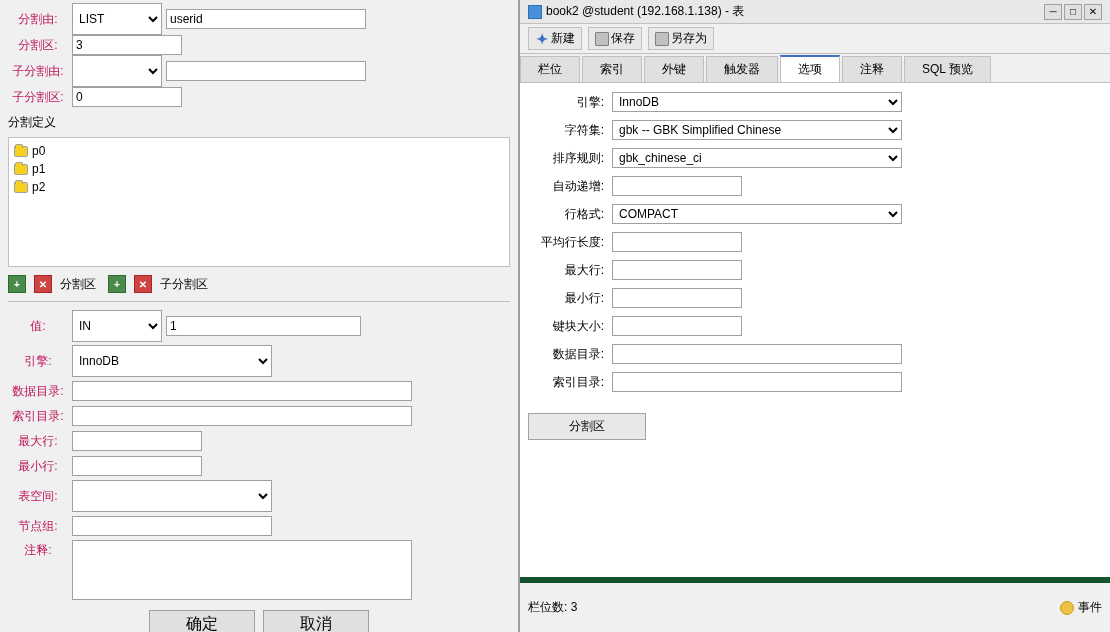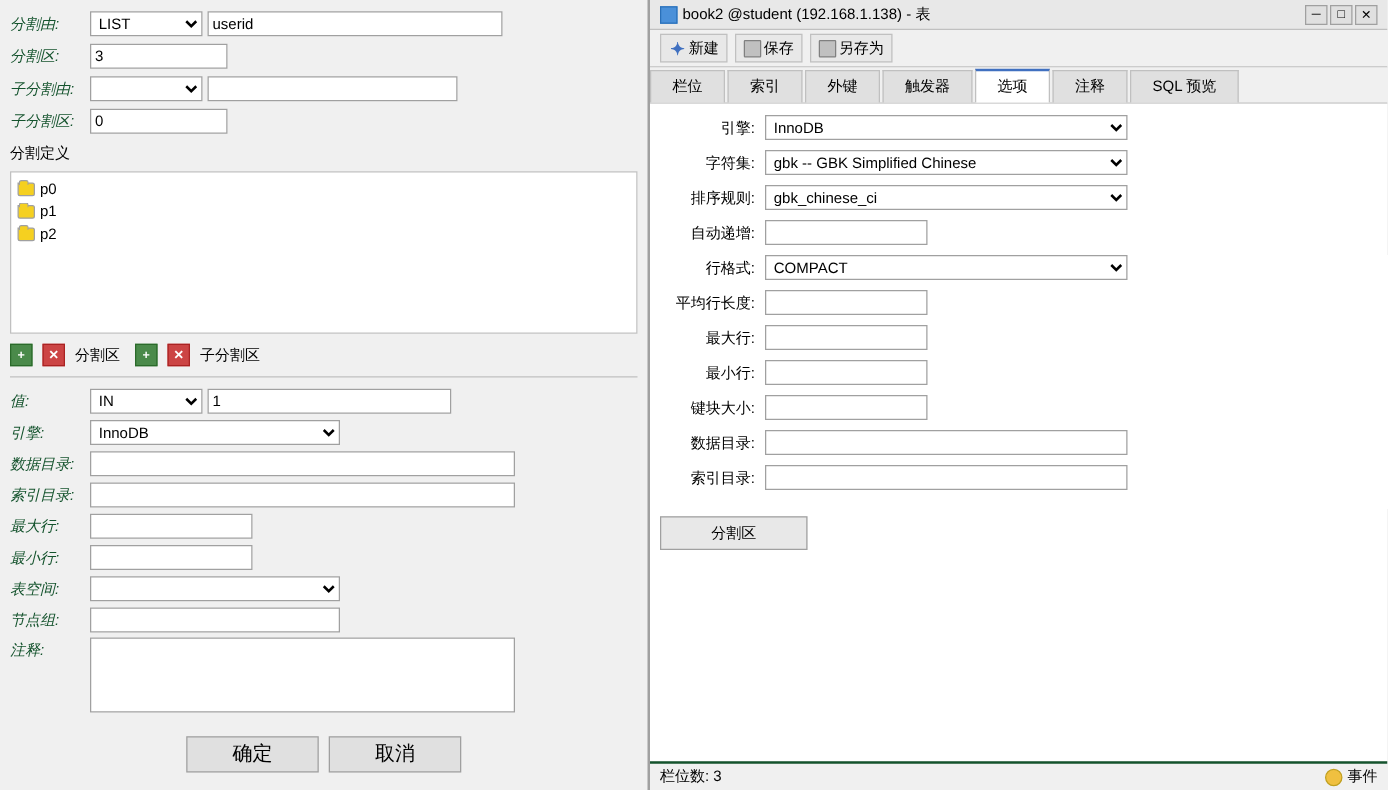--- a/index.html
+++ b/index.html
@@ -18,39 +18,38 @@
 
     .form-row {
       display: flex;
       align-items: center;
       gap: 4px;
       min-height: 22px;
     }
 
     .form-label {
       width: 60px;
-      text-align: left;
-      color: #14532d;
+      text-align: center;
+      color: #be185d;
       flex-shrink: 0;
-      font-style: italic;
     }
 
     .form-input {
       border: 1px solid #a0a0a0;
       background: white;
       height: 20px;
       padding: 1px 3px;
       font-size: 12px;
       font-family: inherit;
     }
 
     .form-select {
       border: 1px solid #a0a0a0;
       background: white;
-      height: 20px;
+      height: 32px;
       font-size: 12px;
       font-family: inherit;
       padding: 0 2px;
     }
 
     .partition-def-section {
       border: 1px solid #c0c0c0;
       background: white;
       flex: 0 0 130px;
       margin-top: 2px;
@@ -286,22 +285,22 @@
       padding: 4px 40px;
       border: 1px solid #a0a0a0;
       background: #e8e8e8;
       cursor: pointer;
       font-size: 12px;
       font-family: inherit;
     }
 
     .status-bar {
       background: #f0f0f0;
-      border-top: 2px solid #14532d;
-      padding: 2px 8px;
+      border-top: 6px solid #14532d;
+      padding: 16px 8px;
       font-size: 12px;
       display: flex;
       align-items: center;
       gap: 8px;
     }
 
     .window-icon {
       width: 14px;
       height: 14px;
       background: #4a90d9;
@@ -346,21 +345,21 @@
 </head>
 <body>
 
 <div class="left-panel">
 
   <div class="form-row">
     <span class="form-label">分割由:</span>
     <select class="form-select" style="width:90px;">
       <option>LIST</option>
     </select>
-    <input class="form-input" style="width: 236px;" value="userid">
+    <input class="form-input" style="width: 200px;" value="userid">
   </div>
 
   <div class="form-row">
     <span class="form-label">分割区:</span>
     <input class="form-input" style="width: 110px;" value="3">
   </div>
 
   <div class="form-row">
     <span class="form-label">子分割由:</span>
     <select class="form-select" style="width:90px;">

